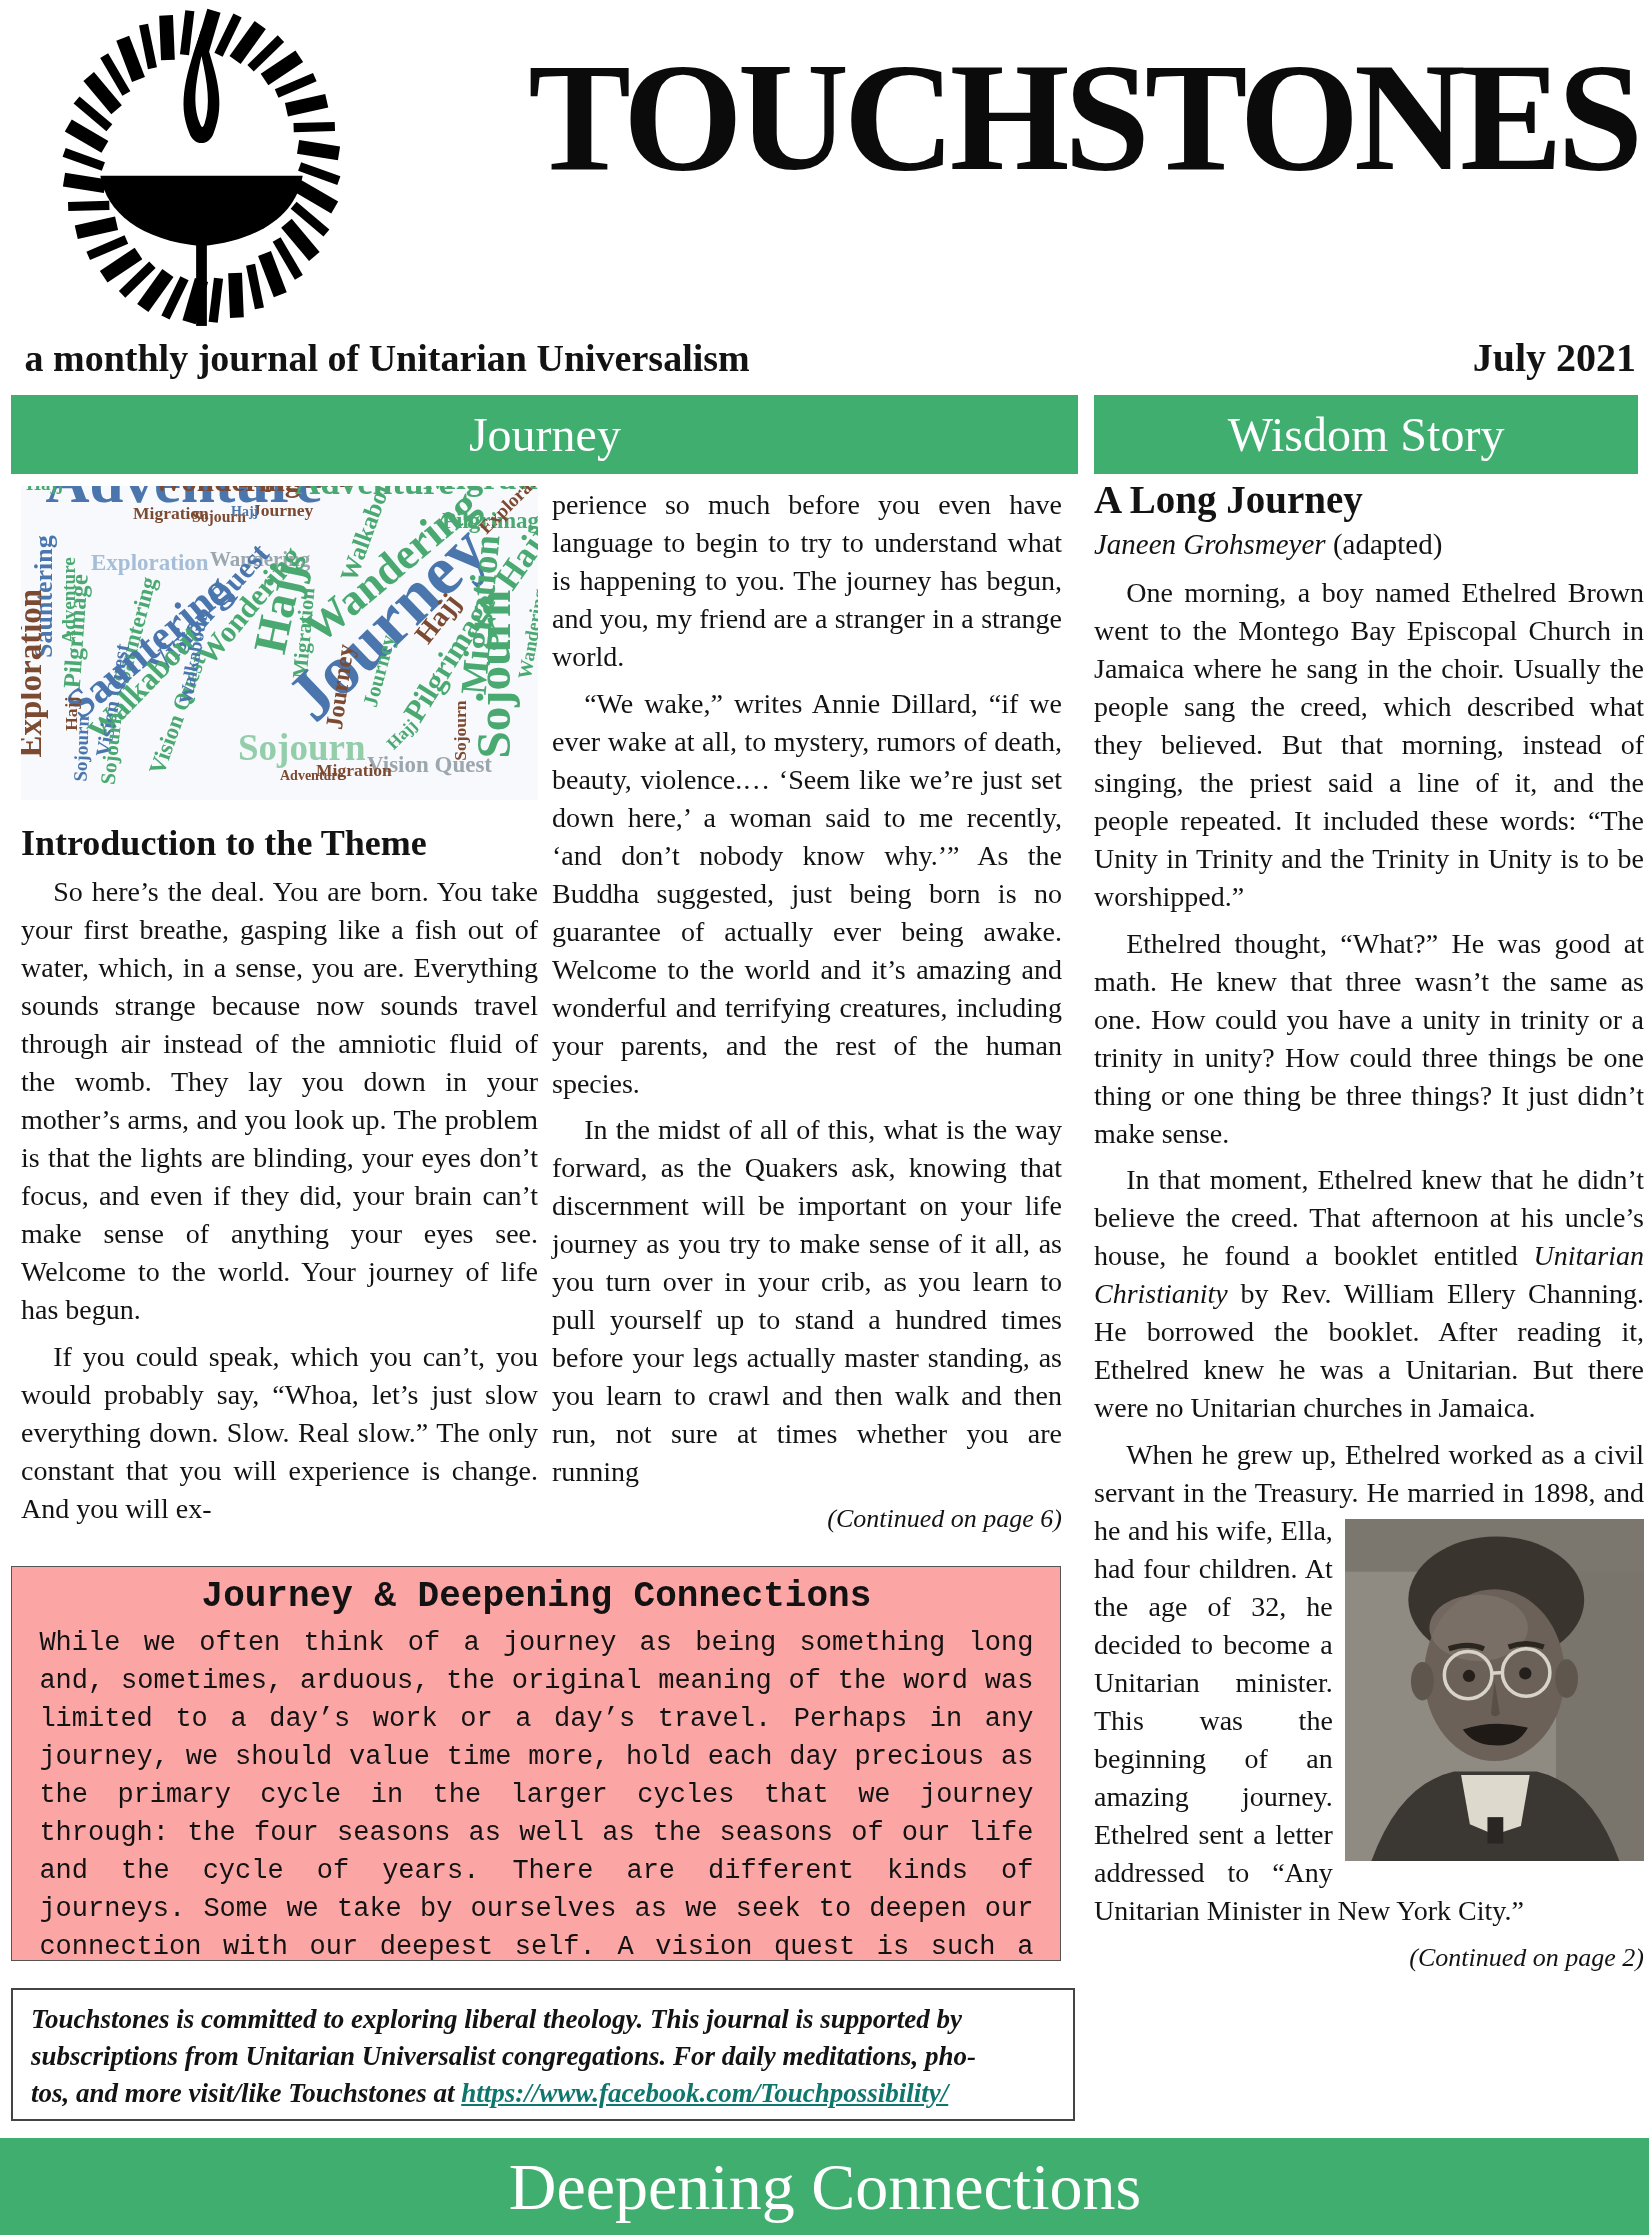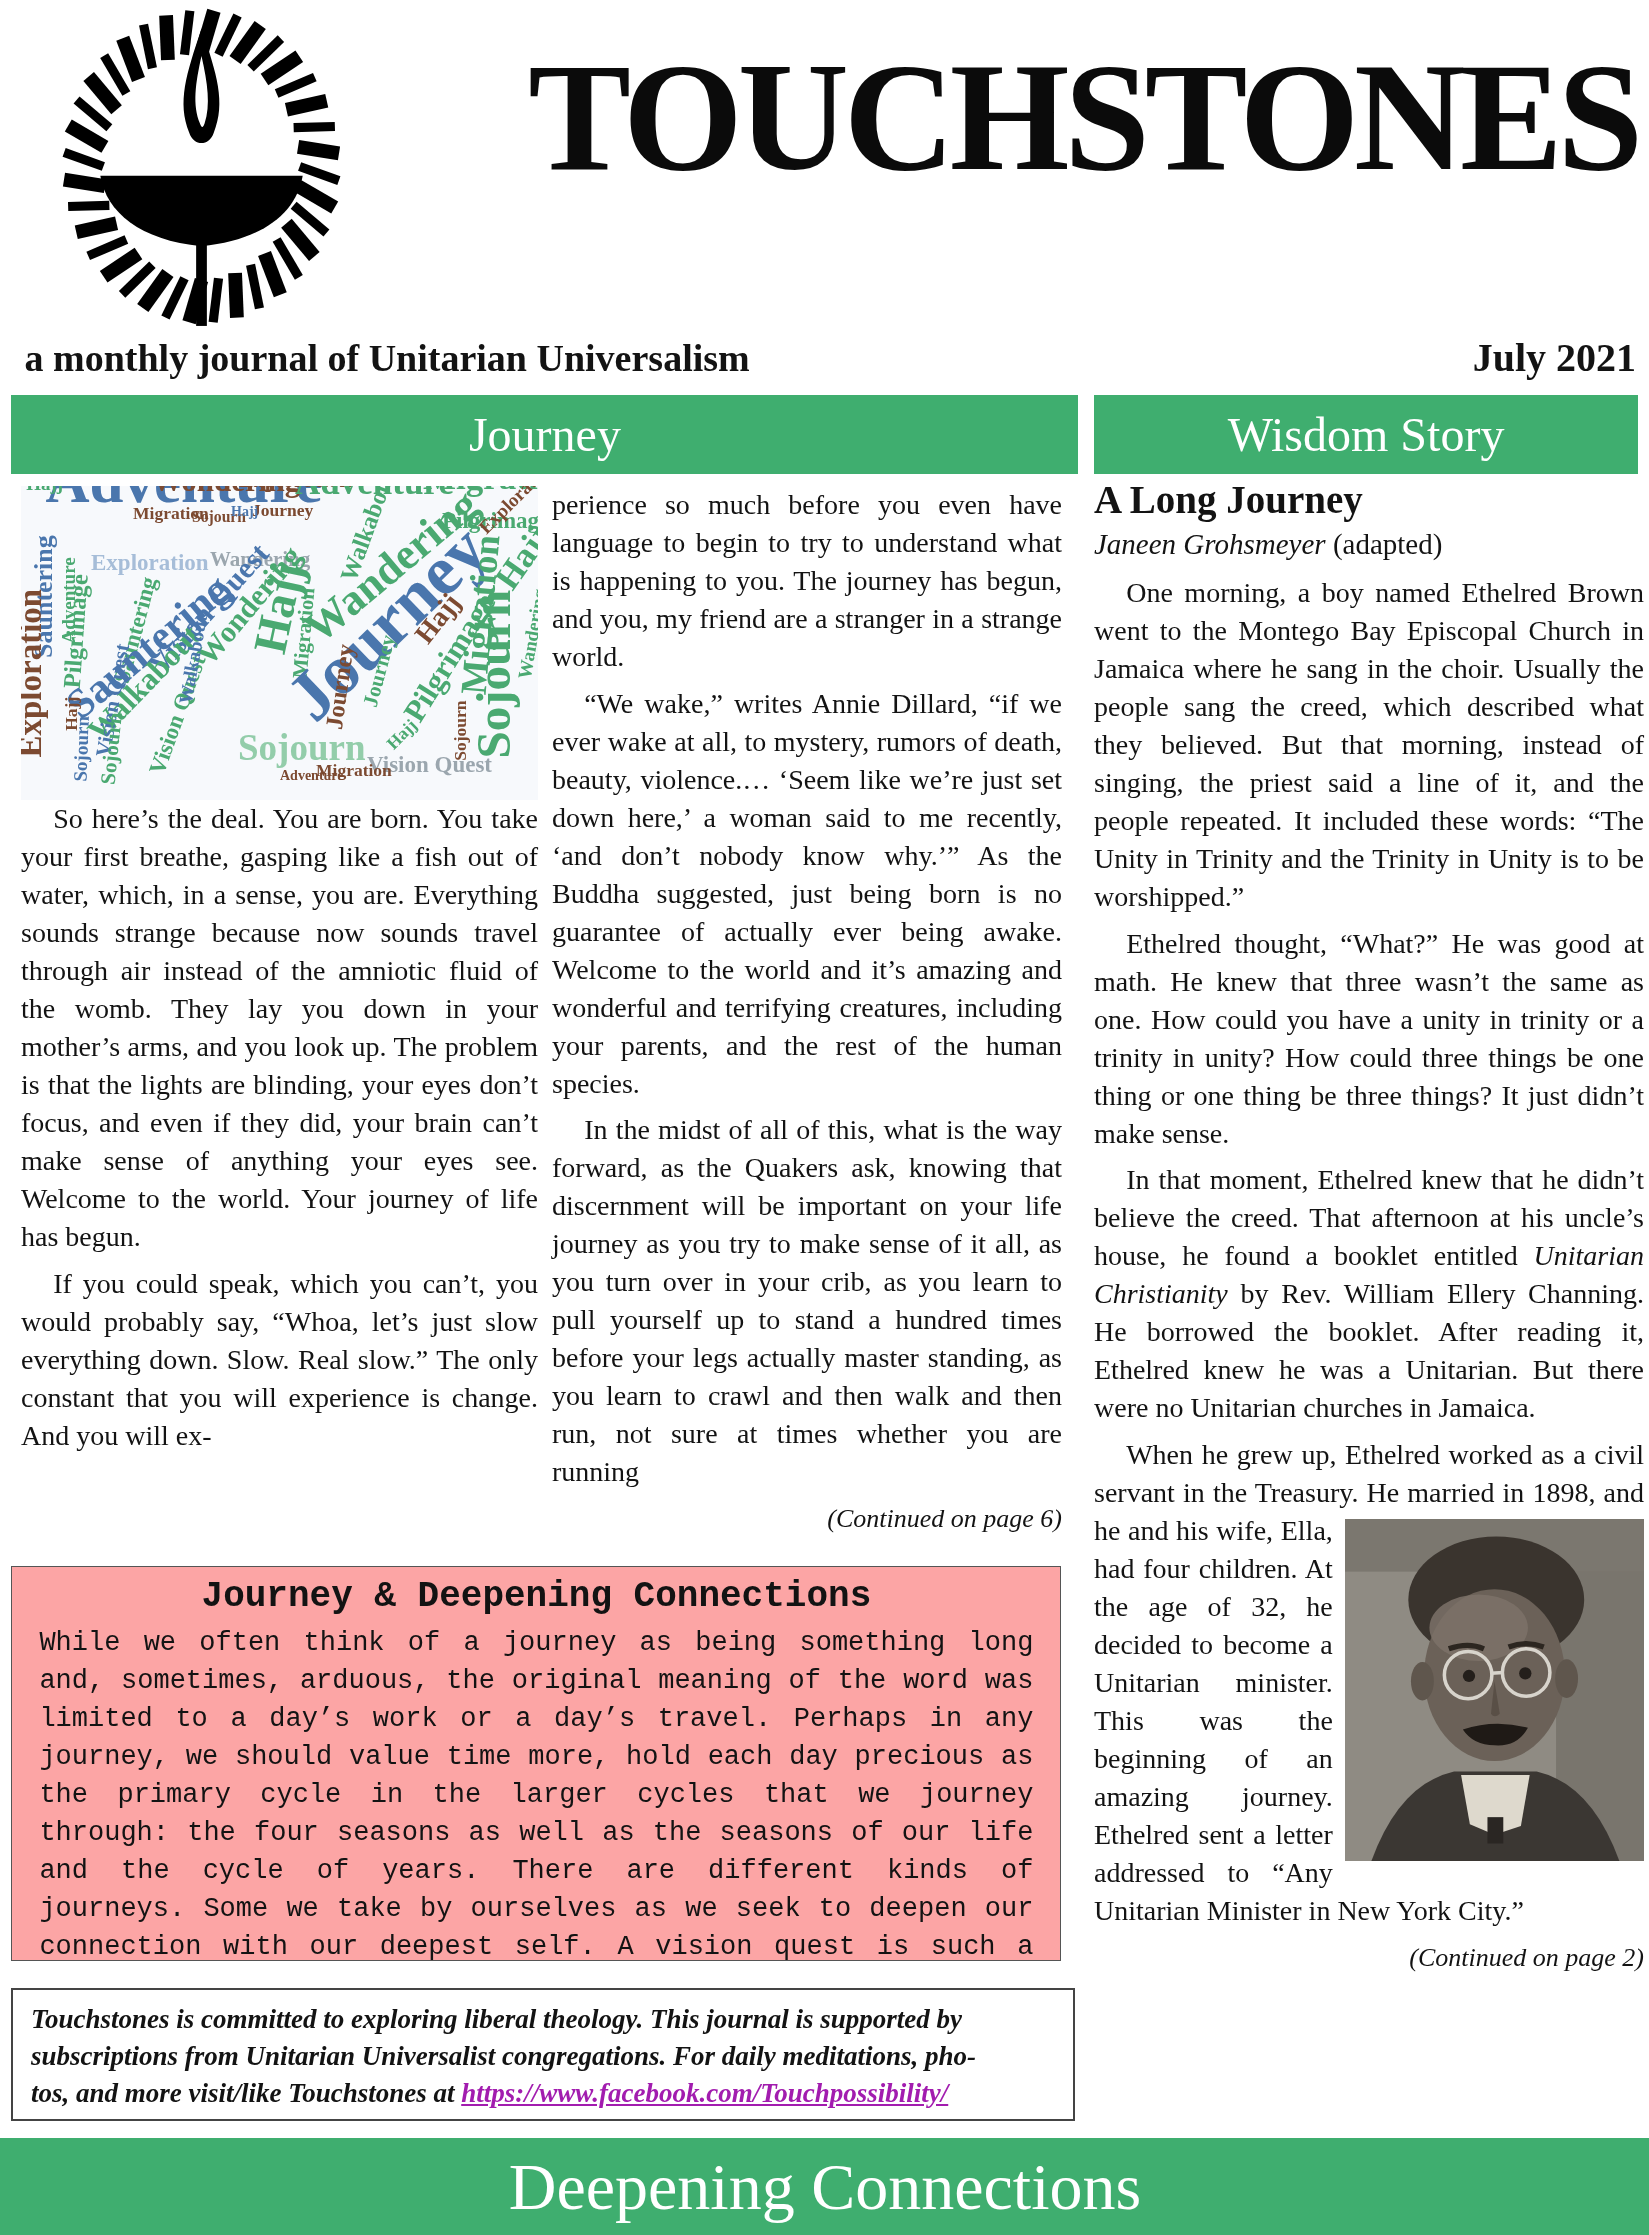--- a/index.html
+++ b/index.html
@@ -49,21 +49,21 @@
   .connections-box{position:absolute;left:11.4px;top:1566px;width:1050px;height:395px;
      background:#fca5a5;border:1.7px solid #555;padding:3.5px 19px;box-sizing:border-box;
      font-size:27px;line-height:38px;text-align:justify;overflow:hidden;font-family:Liberation Mono, monospace;}
   .connections-box h3{text-align:center;font-size:36px;margin:7px 0 7px 0;}
   .connections-box p{margin:8px;}
 
   .footer-note{position:absolute;left:11.4px;top:1988px;width:1064px;height:133px;
      border:2.6px solid #444;background:#fff;padding:10.5px 17.5px;box-sizing:border-box;
      font-size:27px;line-height:37px;font-weight:700;font-style:italic;
      white-space:pre-line;overflow:hidden;}
-  .fb-link{color:#a21caf;text-decoration:underline;font-weight:700;font-style:italic;}
+  .fb-link{color:#0f766e;text-decoration:underline;font-weight:700;font-style:italic;}
 </style>
 </head>
 <body>
 
 <div class="page">
 
   <div class="logo">
     <svg viewBox="0 0 200 212">
       <g>
           <line x1="100.0" y1="32.0" x2="108.1" y2="4.4" stroke="#000" stroke-width="9"></line>
@@ -163,20 +163,21 @@
         <span class="wc-word" style="left: 452px; top: 190px; font-size: 37px; color: rgb(74, 169, 113); transform: rotate(-85deg);">Migration</span>
         <span class="wc-word" style="left: 400px; top: 140px; font-size: 28px; color: rgb(124, 74, 49); transform: rotate(-52deg);">Hajj</span>
         <span class="wc-word" style="left: 472px; top: 248px; font-size: 49px; color: rgb(74, 169, 113); transform: rotate(-90deg);">Sojourn</span>
         <span class="wc-word" style="left: 503px; top: 183px; font-size: 19px; color: rgb(74, 169, 113); transform: rotate(-80deg);">Wandering</span>
         <span class="wc-word" style="left: 346px; top: 267px; font-size: 23px; color: rgb(155, 166, 174); transform: rotate(0deg);">Vision Quest</span>
         <span class="wc-word" style="left: 295px; top: 276px; font-size: 17.5px; color: rgb(124, 74, 49); transform: rotate(0deg);">Migration</span>
         <span class="wc-word" style="left: 259px; top: 283px; font-size: 14px; color: rgb(124, 74, 49); transform: rotate(0deg);">Adventure</span>
         <span class="wc-word" style="left: 369px; top: 252px; font-size: 17.5px; color: rgb(74, 169, 113); transform: rotate(-45deg);">Hajj</span>
         <span class="wc-word" style="left: 440px; top: 266px; font-size: 17.5px; color: rgb(124, 74, 49); transform: rotate(-90deg);">Sojourn</span>
       </div>
+    <h2 class="intro-heading">Introduction to the Theme</h2>
     <p class="indent">So here’s the deal. You are born. You take your first breathe, gasping like a fish out of water, which, in a sense, you are. Everything sounds strange because now sounds travel through air instead of the amniotic fluid of the womb. They lay you down in your mother’s arms, and you look up. The problem is that the lights are blinding, your eyes don’t focus, and even if they did, your brain can’t make sense of anything your eyes see. Welcome to the world. Your journey of life has begun.</p>
     <p class="indent">If you could speak, which you can’t, you would probably say, “Whoa, let’s just slow everything down. Slow. Real slow.” The only constant that you will experience is change. And you will ex-</p>
   </div>
 
   <div class="col col-mid">
     <p>perience so much before you even have language to begin to try to understand what is happening to you. The journey has begun, and you, my friend are a stranger in a strange world.</p>
     <p class="indent">“We wake,” writes Annie Dillard, “if we ever wake at all, to mystery, rumors of death, beauty, violence.… ‘Seem like we’re just set down here,’ a woman said to me recently, ‘and don’t nobody know why.’” As the Buddha suggested, just being born is no guarantee of actually ever being awake. Welcome to the world and it’s amazing and wonderful and terrifying creatures, including your parents, and the rest of the human species.</p>
     <p class="indent">In the midst of all of this, what is the way forward, as the Quakers ask, knowing that discernment will be important on your life journey as you try to make sense of it all, as you turn over in your crib, as you learn to pull yourself up to stand a hundred times before your legs actually master standing, as you learn to crawl and then walk and then run, not sure at times whether you are running</p>
     <p class="contnote">(Continued on page 6)</p>
   </div>

